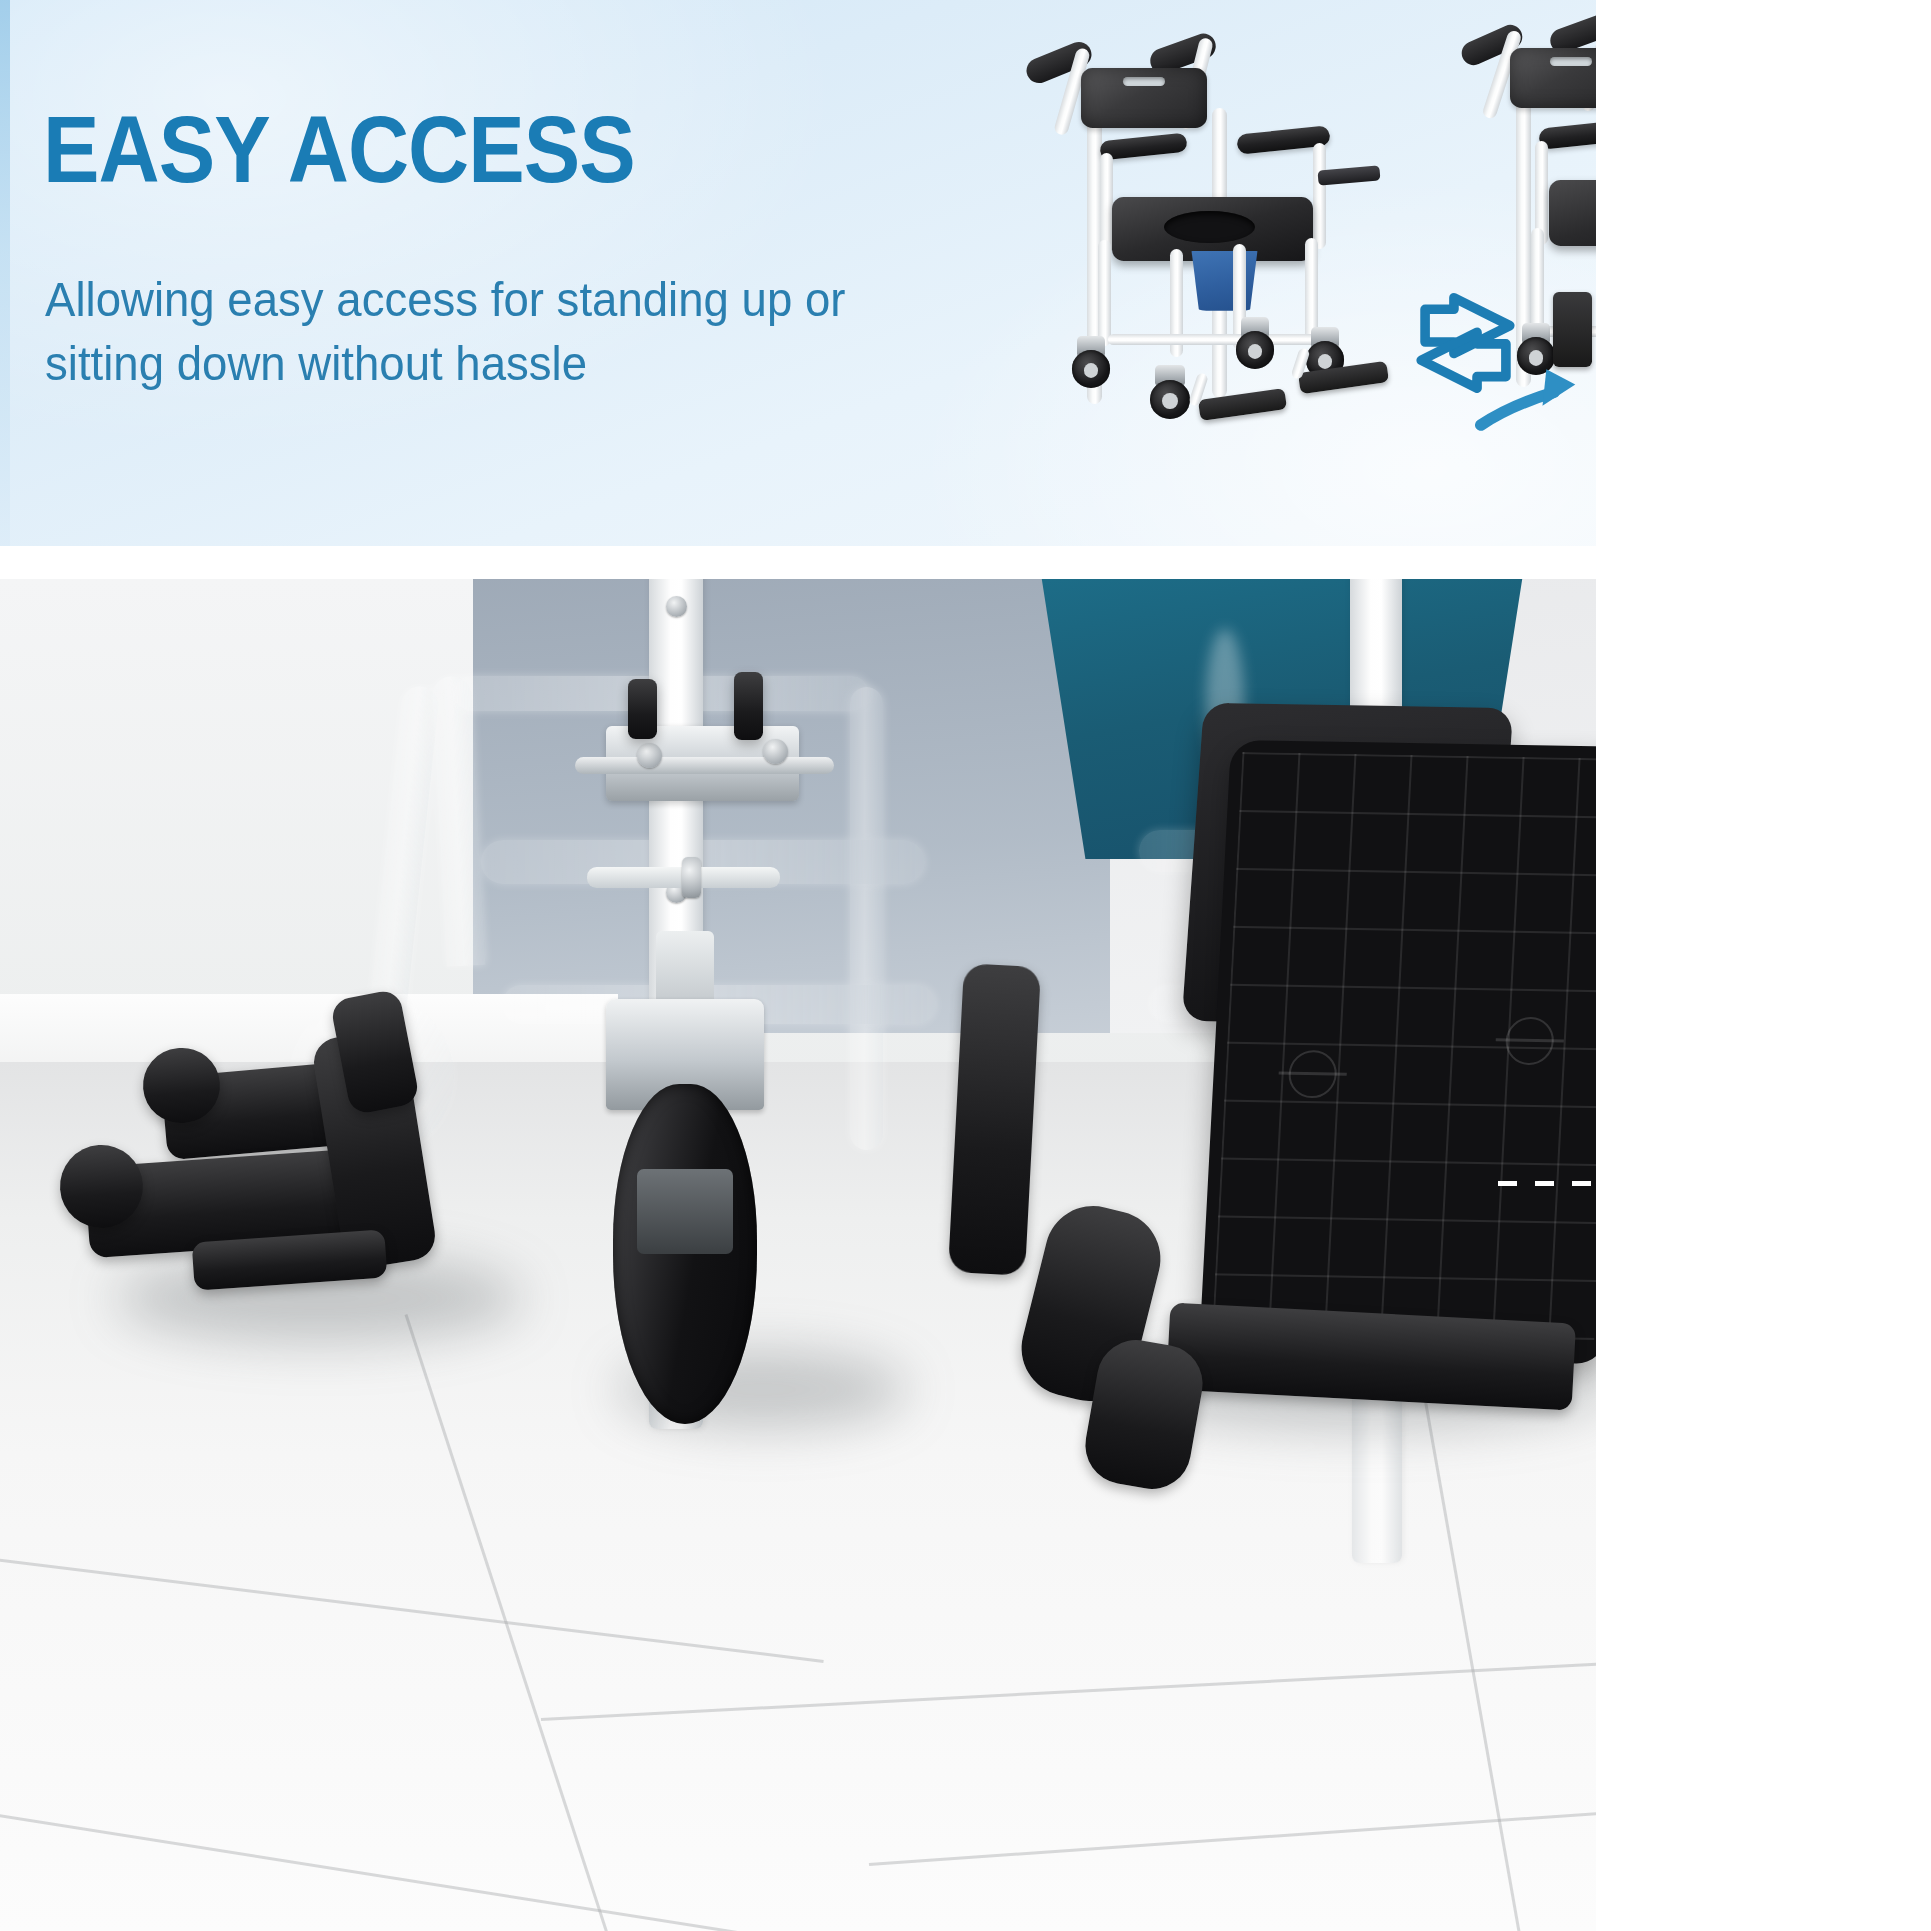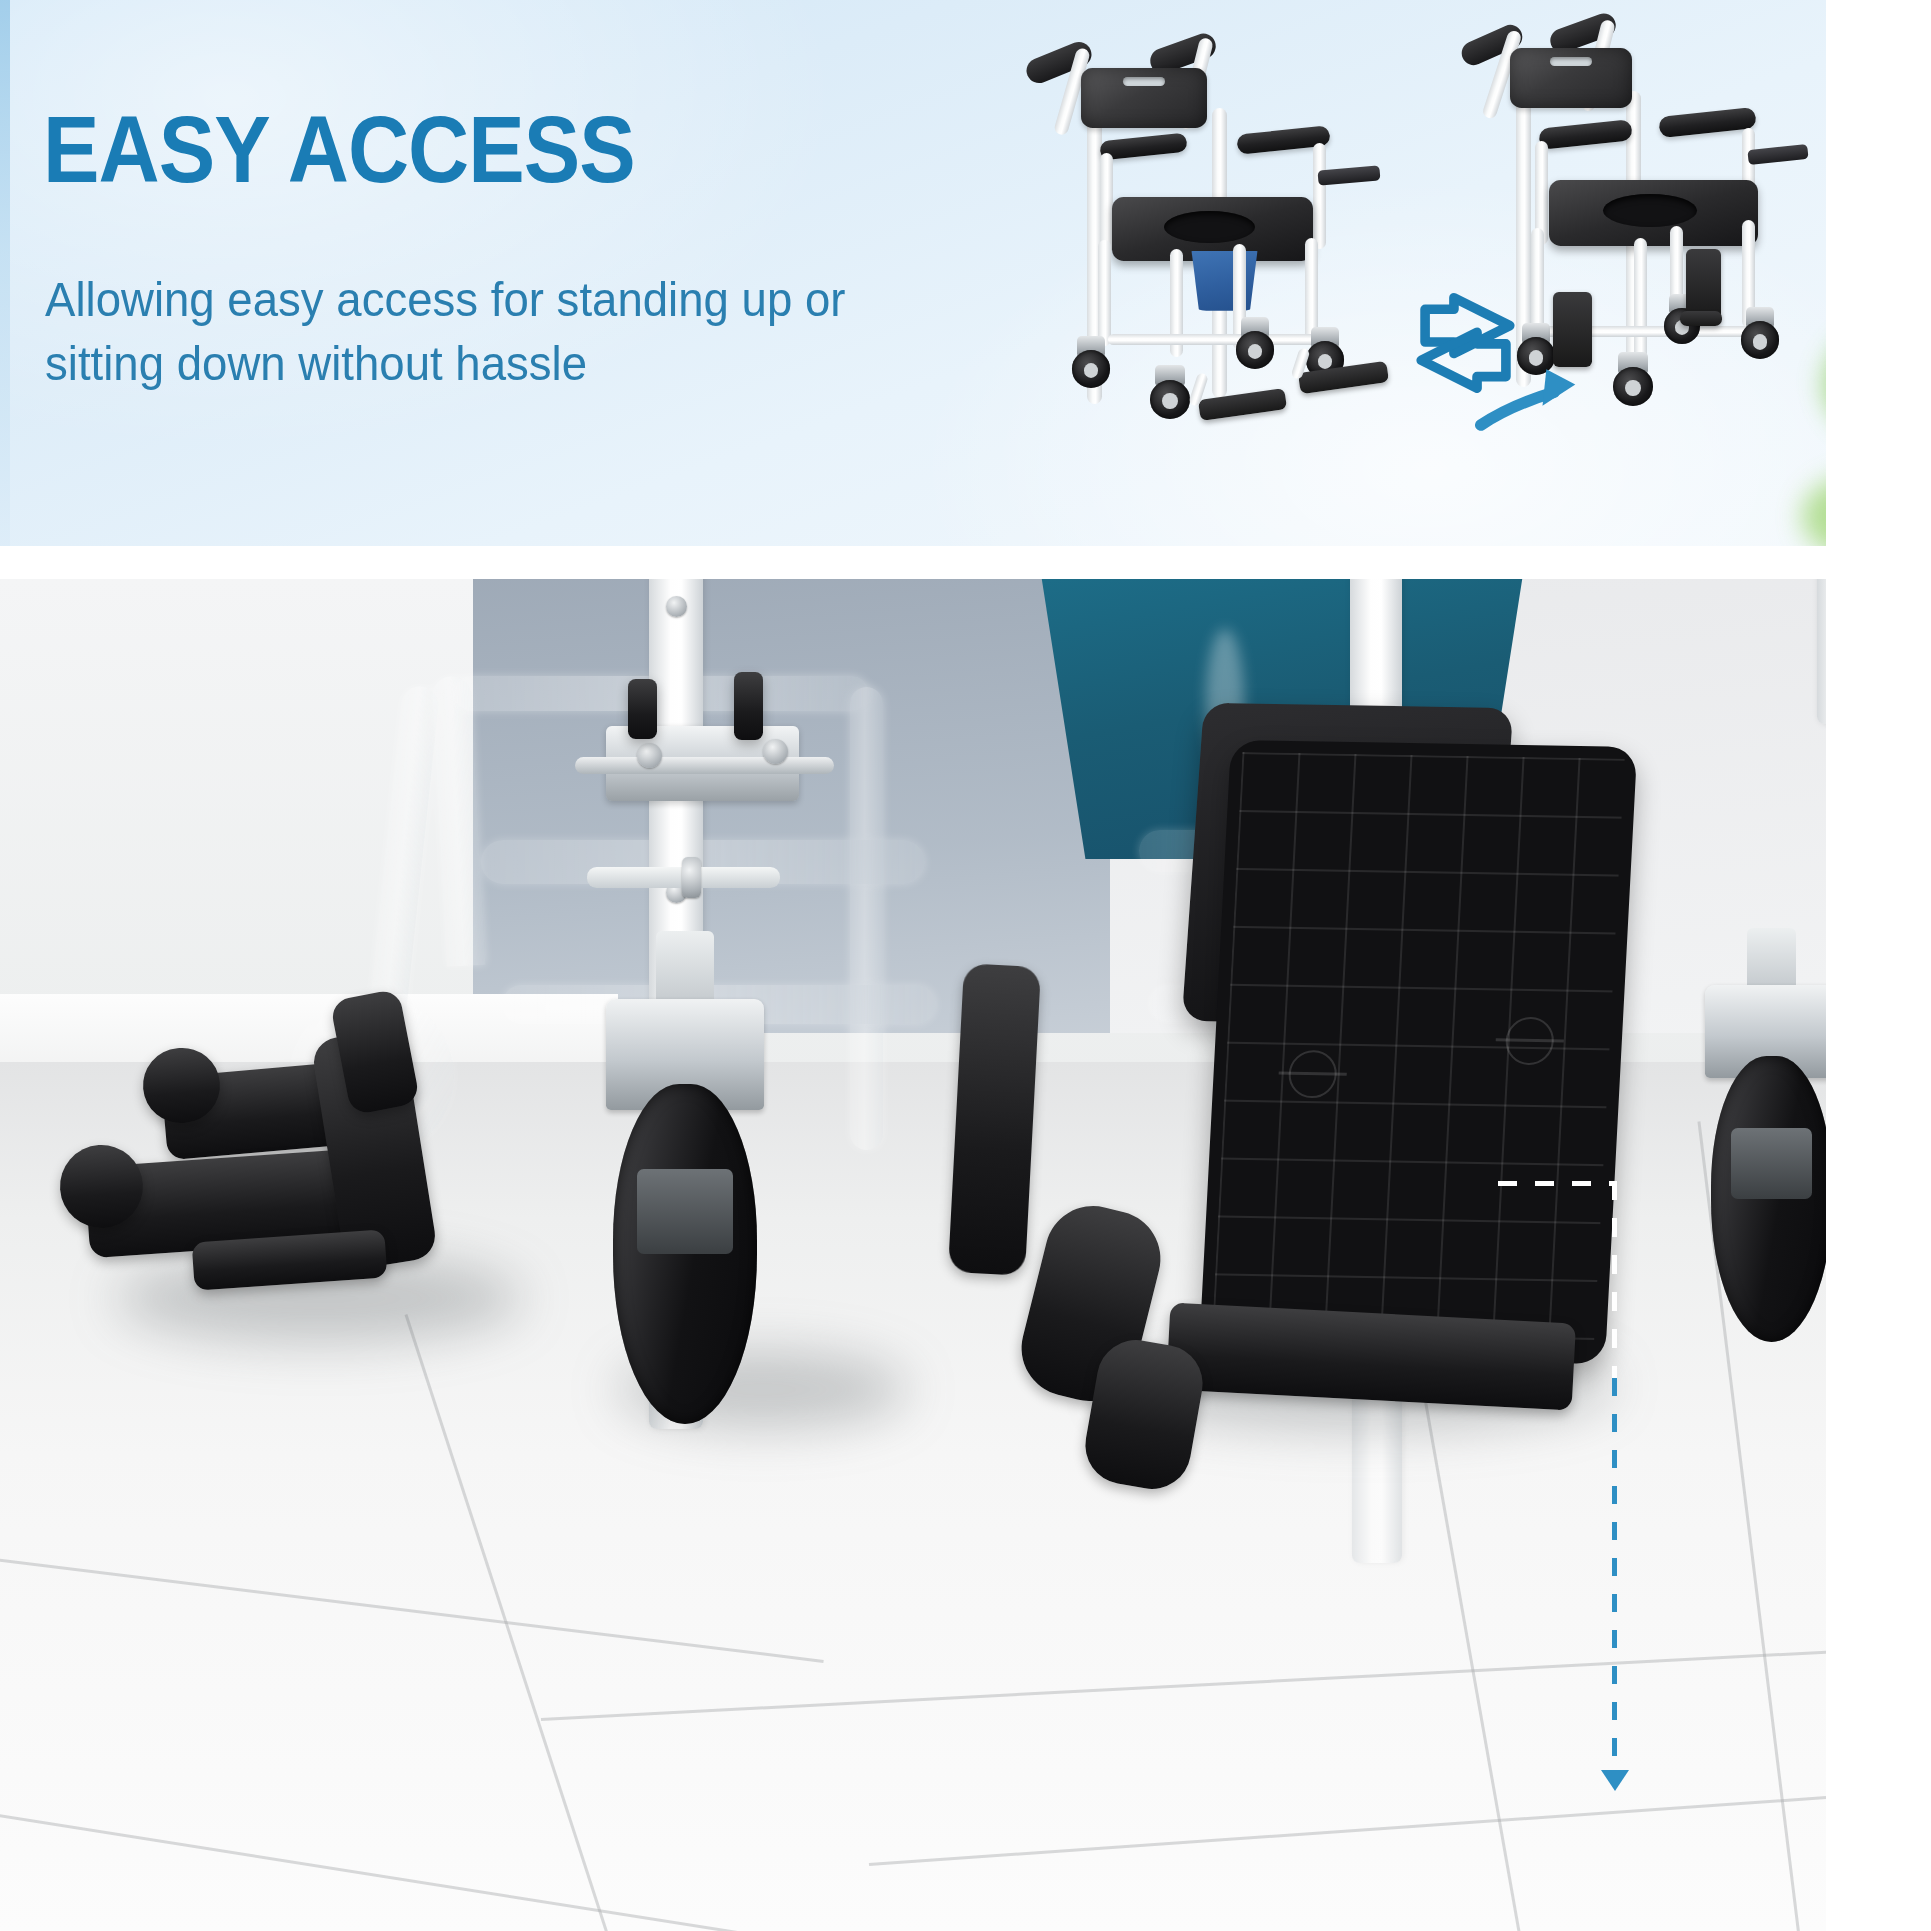--- a/index.html
+++ b/index.html
@@ -1,17 +1,17 @@
 <!DOCTYPE html>
 <html><head>
 <meta charset="utf-8">
 <style>
   html,body{margin:0;padding:0;background:#fff;}
   body{width:1931px;height:1931px;overflow:hidden;font-family:"Liberation Sans",sans-serif;}
-  .stage{position:relative;width:1826px;height:1931px;overflow:hidden;background:#fff;}
+  .stage{position:relative;width:1596px;height:1931px;overflow:hidden;background:#fff;}
 
   
   .banner{position:absolute;left:0;top:0;width:1931px;height:546px;overflow:hidden;
     background:linear-gradient(160deg,#cfe6f7 0%,#dcecf8 28%,#e8f3fb 58%,#eef6fc 80%,#f3f9fd 100%);}
   .banner-wash{position:absolute;inset:0;
     background:radial-gradient(ellipse 869px 502px at 12% 18%, rgba(255,255,255,.55), rgba(255,255,255,0) 70%),
                radial-gradient(ellipse 734px 415px at 74% 86%, rgba(255,255,255,.7), rgba(255,255,255,0) 70%);}
   .banner-left-edge{position:absolute;left:0;top:0;width:9.7px;height:546px;
     background:linear-gradient(180deg,#8fc4e6,#bcdcf1 45%,#dcecf8);opacity:.75;}
 

